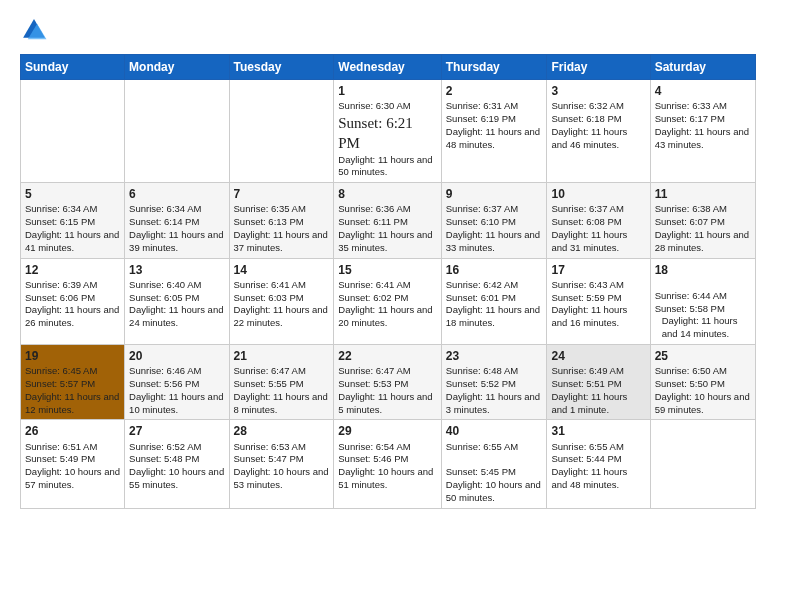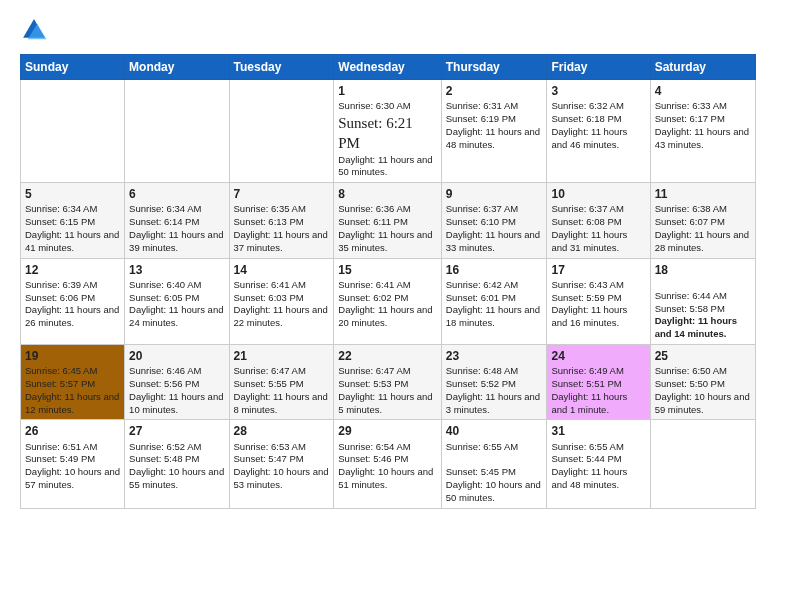--- a/index.html
+++ b/index.html
@@ -228,21 +228,21 @@
           <td>
             <span class="day-number">17</span>
             <span style="display: block; font-size: 9.5px;">Sunrise: 6:43 AM</span>
             <span style="display: block; font-size: 9.5px;">Sunset: 5:59 PM</span>
             <span style="display: block; font-size: 9.5px; font-weight: normal;">Daylight: 11 hours and 16 minutes.</span>
           </td>
           <td>
             <span class="day-number">18</span>
             <span style="display: block; font-size: 9.5px; margin-top: 12px;">Sunrise: 6:44 AM</span>
             <span style="display: block; font-size: 9.5px;">Sunset: 5:58 PM</span>
-            <span style="display: block; font-size: 9.5px; font-weight: bold;">Daylight: 11 hours and 14 minutes.</span>
+            <span style="display: block; font-size: 9.5px; font-weight: normal; margin-left: 7px;">Daylight: 11 hours and 14 minutes.</span>
           </td>
         </tr>
         <tr>
           <td style="background: #a16207;">
             <span class="day-number">19</span>
             <span style="display: block; font-size: 9.5px;">Sunrise: 6:45 AM</span>
             <span style="display: block; font-size: 9.5px;">Sunset: 5:57 PM</span>
             <span style="display: block; font-size: 9.5px; font-weight: normal;">Daylight: 11 hours and 12 minutes.</span>
           </td>
           <td style="background: rgb(245, 245, 245);">
@@ -262,21 +262,21 @@
             <span style="display: block; font-size: 9.5px;">Sunrise: 6:47 AM</span>
             <span style="display: block; font-size: 9.5px;">Sunset: 5:53 PM</span>
             <span style="display: block; font-size: 9.5px; font-weight: normal;">Daylight: 11 hours and 5 minutes.</span>
           </td>
           <td style="background: rgb(245, 245, 245);">
             <span class="day-number">23</span>
             <span style="display: block; font-size: 9.5px;">Sunrise: 6:48 AM</span>
             <span style="display: block; font-size: 9.5px;">Sunset: 5:52 PM</span>
             <span style="display: block; font-size: 9.5px; font-weight: normal;">Daylight: 11 hours and 3 minutes.</span>
           </td>
-          <td style="background: #f0abfc;">
+          <td style="background: #e5e5e5;">
             <span class="day-number">24</span>
             <span style="display: block; font-size: 9.5px;">Sunrise: 6:49 AM</span>
             <span style="display: block; font-size: 9.5px;">Sunset: 5:51 PM</span>
             <span style="display: block; font-size: 9.5px; font-weight: normal;">Daylight: 11 hours and 1 minute.</span>
           </td>
           <td style="background: rgb(245, 245, 245);">
             <span class="day-number">25</span>
             <span style="display: block; font-size: 9.5px;">Sunrise: 6:50 AM</span>
             <span style="display: block; font-size: 9.5px;">Sunset: 5:50 PM</span>
             <span style="display: block; font-size: 9.5px; font-weight: normal;">Daylight: 10 hours and 59 minutes.</span>

